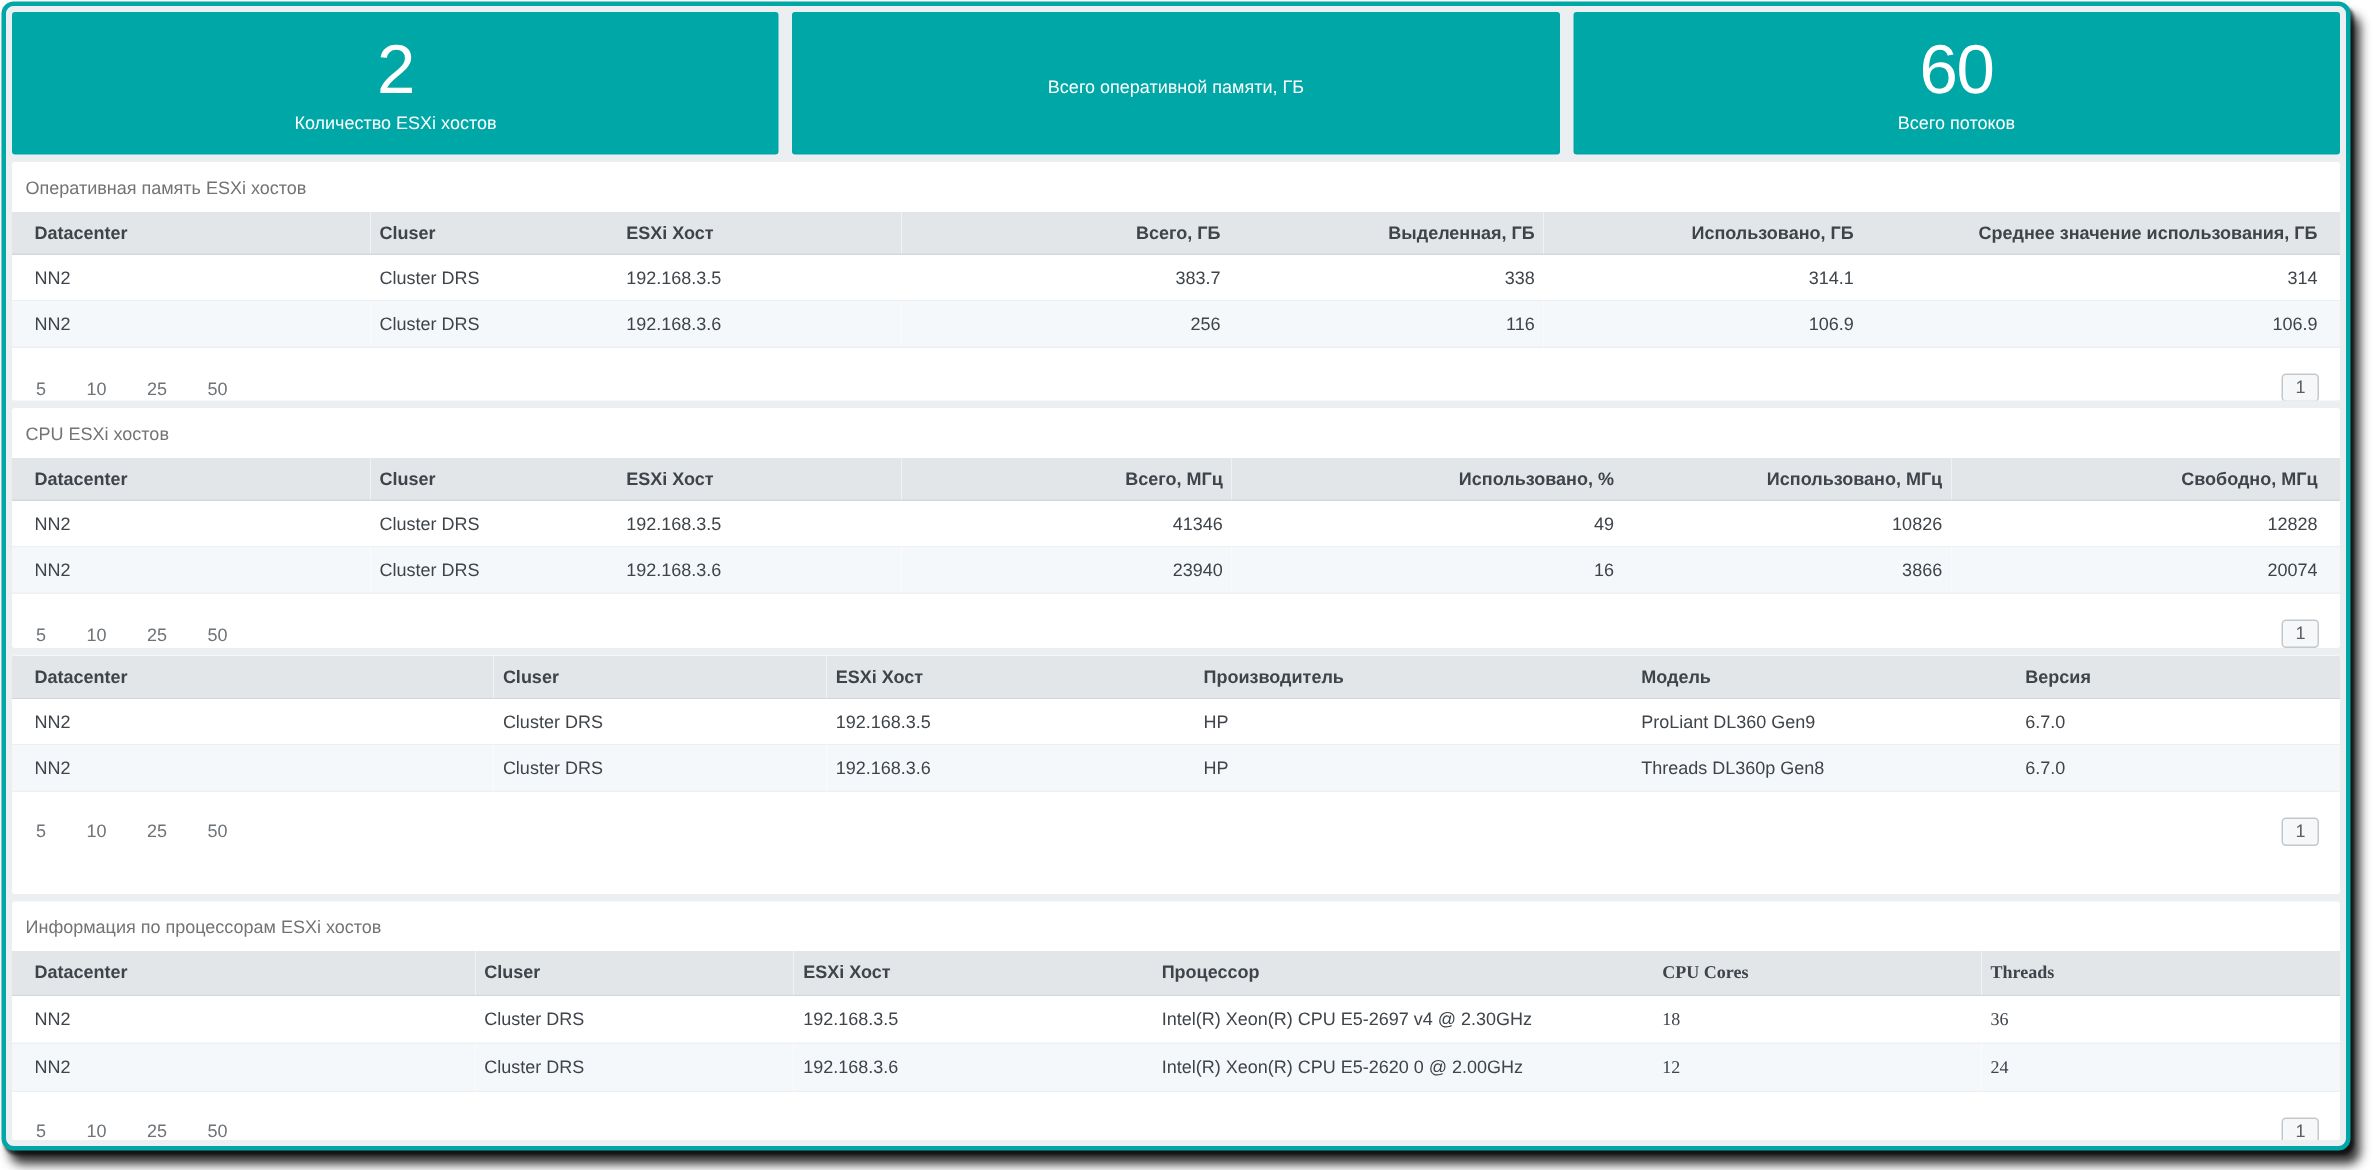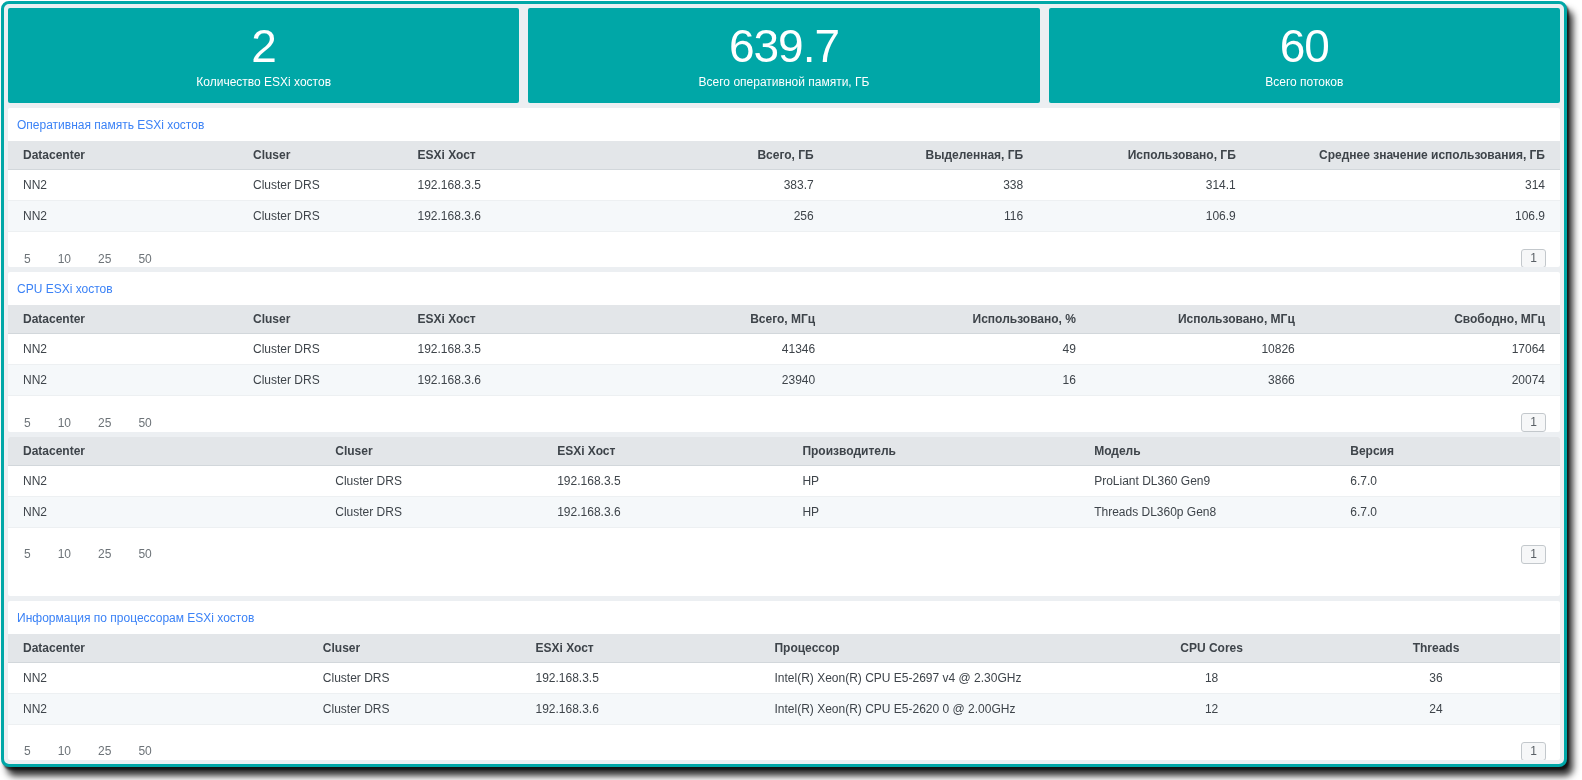--- a/index.html
+++ b/index.html
@@ -15,36 +15,36 @@
   .stats-row { display:flex; gap:9px; height:95px; flex:0 0 auto; }
   .stat {
     flex:1; background:#00A7A7; border-radius:2px; color:#ffffff;
     display:flex; flex-direction:column; align-items:center; justify-content:center;
   }
   .stat-value { font-size:46px; line-height:1.05; font-weight:400; letter-spacing:-1px; }
   .stat-label { font-size:12px; margin-top:4px; }
   
   .sections { display:flex; flex-direction:column; gap:5px; flex:1; margin-top:5px; }
   .section { background:#ffffff; border-radius:2px; flex:1; display:flex; flex-direction:column; overflow:hidden; }
-  .section-title { padding:10px 8px 9px 9px; font-size:12px; color:#3b82f6; }
+  .section-title { padding:10px 8px 9px 9px; font-size:12px; color:#737373; }
   table { width:100%; border-collapse:collapse; table-layout:fixed; }
   th {
     background:#E3E6E9; font-weight:700; font-size:12px; color:#3E444A;
     text-align:left; padding:7px 6px; border-bottom:1px solid #D2D7DB;
     white-space:nowrap; overflow:hidden;margin-top:24px;
   }
   td {
     font-size:12px; color:#3E444A; padding:8px 6px;
     border-bottom:1px solid #EDF0F2; white-space:nowrap; overflow:hidden;
   }
   th:first-child, td:first-child { padding-left:15px; }
   th:last-child,  td:last-child  { padding-right:15px; }
   tr.alt td { background:#F5F8FA; }
   .num4 th:nth-child(n+4), .num4 td:nth-child(n+4) { text-align:right; }
-  .num5 th:nth-child(n+5), .num5 td:nth-child(n+5) { text-align:center; }
+  .num5 th:nth-child(n+5), .num5 td:nth-child(n+5) { text-align:left;font-family:Liberation Serif, serif; }
   
   .pager { display:flex; justify-content:space-between; align-items:center;
            padding:17px 14px 6px 16px; }
   .sizes { display:flex; gap:27px; }
   .sizes span { color:#6D7378; font-size:12px; cursor:pointer; }
   .page-btn {
     border:1px solid #C3C8CC; border-radius:3px; background:#F6F7F8;
     padding:1px 8px 2px 8px; font-size:12px; color:#5A6066; cursor:pointer;
     font-family:"Liberation Sans", sans-serif;
   }
@@ -53,21 +53,20 @@
 <body>
 
 <div class="frame">
 
   <div class="stats-row">
     <div class="stat">
       <div class="stat-value">2</div>
       <div class="stat-label">Количество ESXi хостов</div>
     </div>
     <div class="stat">
-      <div class="stat-value">639.7</div>
       <div class="stat-label">Всего оперативной памяти, ГБ</div>
     </div>
     <div class="stat">
       <div class="stat-value">60</div>
       <div class="stat-label">Всего потоков</div>
     </div>
   </div>
 
   <div class="sections">
 
@@ -150,21 +149,21 @@
           </tr>
         </thead>
         <tbody>
           <tr>
             <td>NN2</td>
             <td>Cluster DRS</td>
             <td>192.168.3.5</td>
             <td>41346</td>
             <td>49</td>
             <td>10826</td>
-            <td>17064</td>
+            <td>12828</td>
           </tr>
           <tr class="alt">
             <td>NN2</td>
             <td>Cluster DRS</td>
             <td>192.168.3.6</td>
             <td>23940</td>
             <td>16</td>
             <td>3866</td>
             <td>20074</td>
           </tr>

